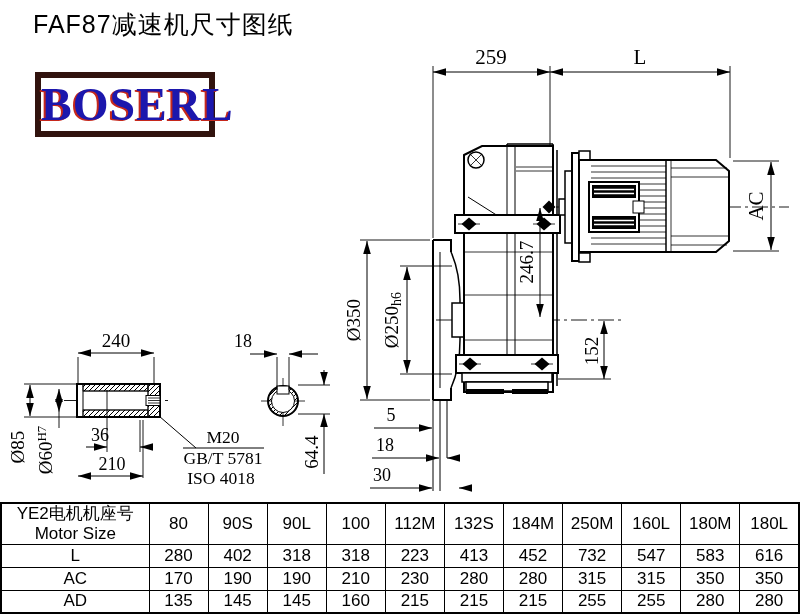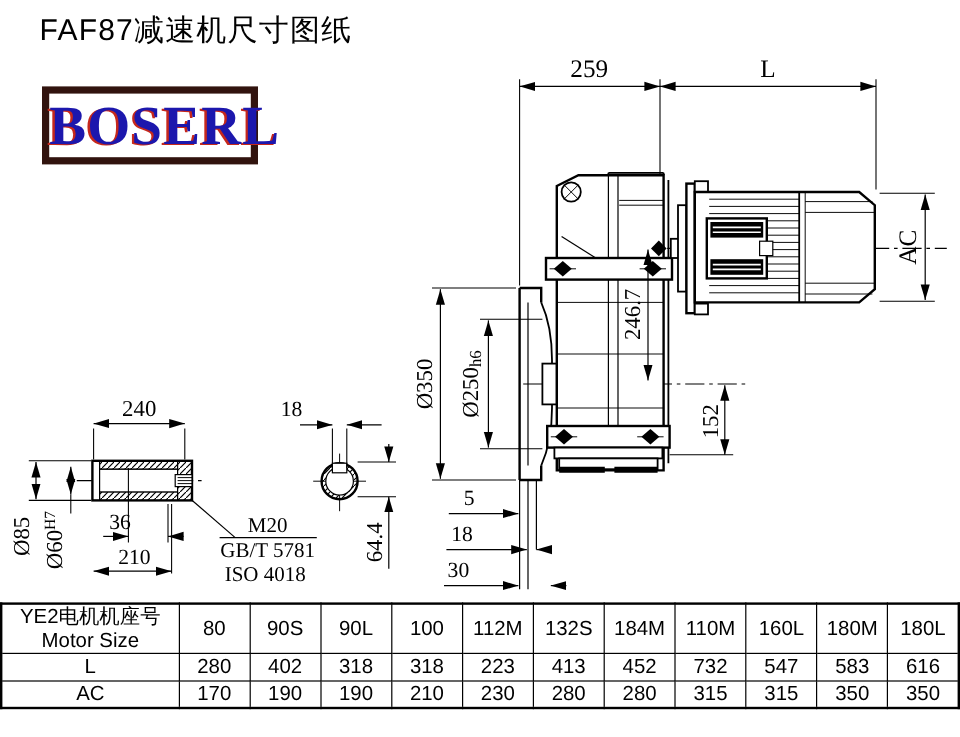--- a/index.html
+++ b/index.html
@@ -212,21 +212,21 @@
       <div>YE2电机机座号</div>
       <div>Motor Size</div>
     </td>
     <td>80</td>
     <td>90S</td>
     <td>90L</td>
     <td>100</td>
     <td>112M</td>
     <td>132S</td>
     <td>184M</td>
-    <td>110M</td>
+    <td>250M</td>
     <td>160L</td>
     <td>180M</td>
     <td>180L</td>
   </tr>
   <tr class="datarow">
     <td>L</td>
     <td>280</td>
     <td>402</td>
     <td>318</td>
     <td>318</td>
@@ -245,14 +245,28 @@
     <td>190</td>
     <td>210</td>
     <td>230</td>
     <td>280</td>
     <td>280</td>
     <td>315</td>
     <td>315</td>
     <td>350</td>
     <td>350</td>
   </tr>
+  <tr class="datarow">
+    <td>AD</td>
+    <td>135</td>
+    <td>145</td>
+    <td>145</td>
+    <td>160</td>
+    <td>215</td>
+    <td>215</td>
+    <td>215</td>
+    <td>255</td>
+    <td>255</td>
+    <td>280</td>
+    <td>280</td>
+  </tr>
 </tbody>
   </table>
 
 </body></html>

